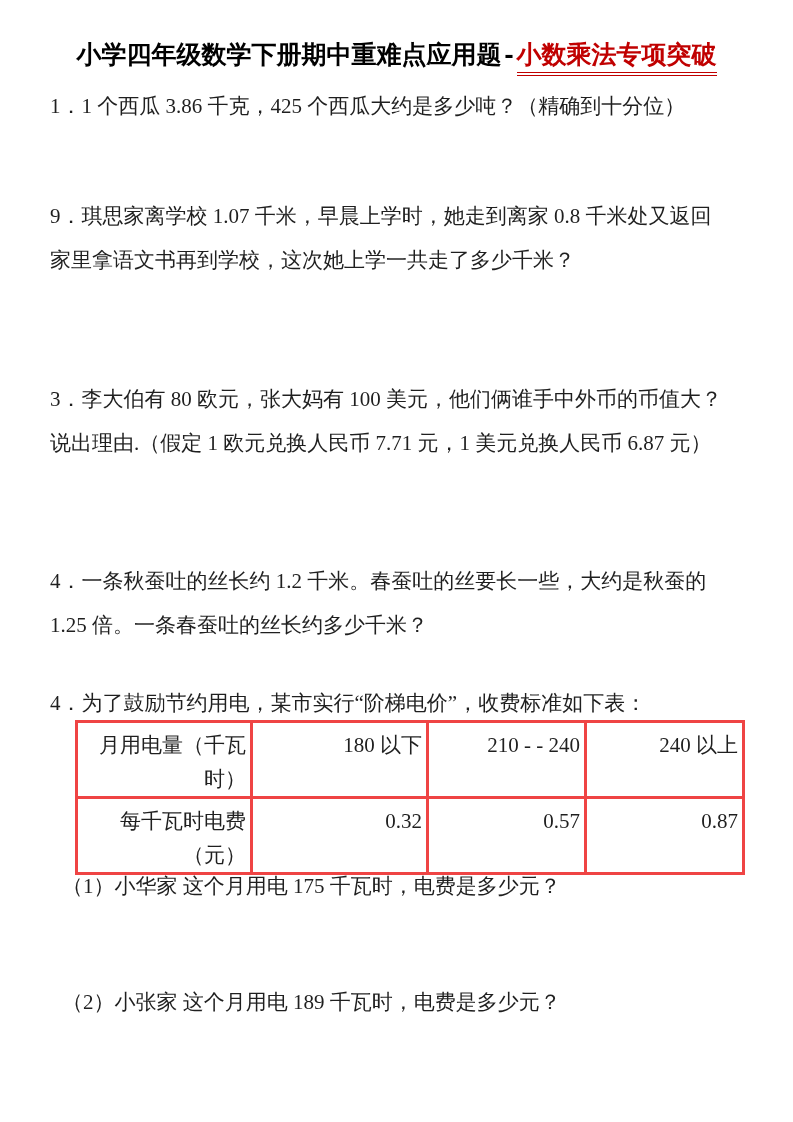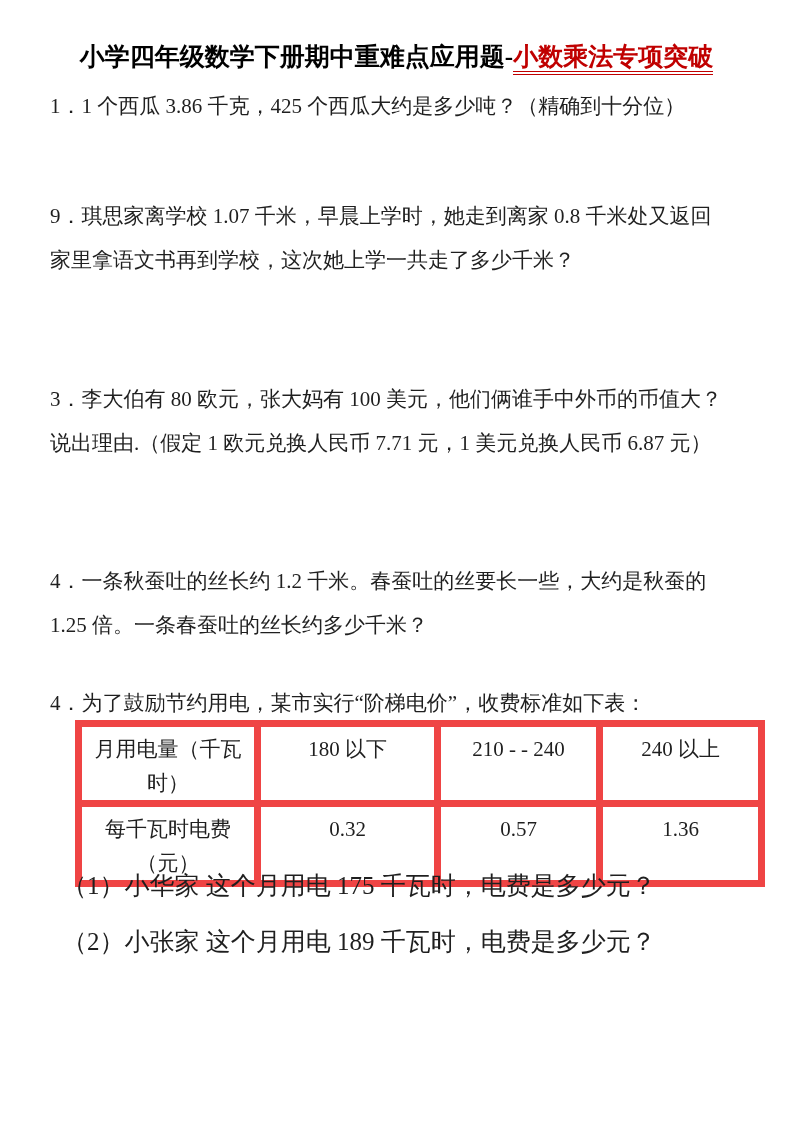--- a/index.html
+++ b/index.html
@@ -16,21 +16,21 @@
     color: #1f1f1f;
     font-family: "Liberation Serif", "DejaVu Serif", serif;
   }
   .title {
     position: absolute;
     top: 40px;
     left: 0;
     right: 0;
     margin: 0;
     text-align: center;
-    font-family: Liberation Serif, serif;
+    font-family: Liberation Mono, monospace;
     font-weight: 700;
     font-size: 25px;
     line-height: 34px;
     color: #000000;
     white-space: nowrap;
   }
   .title .highlight {
     border-bottom: 4px double;
     padding-bottom: 1px;
   }
@@ -42,36 +42,36 @@
     white-space: nowrap;
   }
   .q-1 { top: 84px; }
   .q-2 { top: 194px; }
   .q-3 { top: 377px; }
   .q-4 { top: 559px; }
   .q-5 { top: 681px; }
   .sub {
     position: absolute;
     left: 62px;
-    font-size: 25px;
+    font-size: 21px;
     line-height: 44px;
     white-space: nowrap;
   }
   .sub-1 { top: 864px; }
-  .sub-2 { top: 920px; }
+  .sub-2 { top: 980px; }
   table.price {
     position: absolute;
     top: 720px;
     left: 75px;
     border-collapse: collapse;
     table-layout: fixed;
   }
   table.price td {
-    border: 7px solid #ef4444;
-    text-align: center;
+    border: 3px solid #ef4444;
+    text-align: right;
     vertical-align: top;
     font-size: 21px;
     line-height: 34px;
     padding: 5px 4px 0 4px;
     height: 68px;
     overflow: hidden;
   }
   td.col-label { width: 164px; }
   td.col-a { width: 165px; font-family: Liberation Serif, serif; }
   td.col-b { width: 147px; }
@@ -118,21 +118,21 @@
         <td class="col-b">210 - - 240</td>
         <td class="col-c">240 以上</td>
       </tr>
       <tr>
         <td class="col-label">
           <div>每千瓦时电费</div>
           <div>（元）</div>
         </td>
         <td class="col-a">0.32</td>
         <td class="col-b">0.57</td>
-        <td class="col-c">1.36</td>
+        <td class="col-c">0.87</td>
       </tr>
     </tbody>
   </table>
 
   <div class="sub sub-1">（1）小华家 这个月用电 175 千瓦时，电费是多少元？</div>
   <div class="sub sub-2">（2）小张家 这个月用电 189 千瓦时，电费是多少元？</div>
 
 </div>
 
 </body></html>

